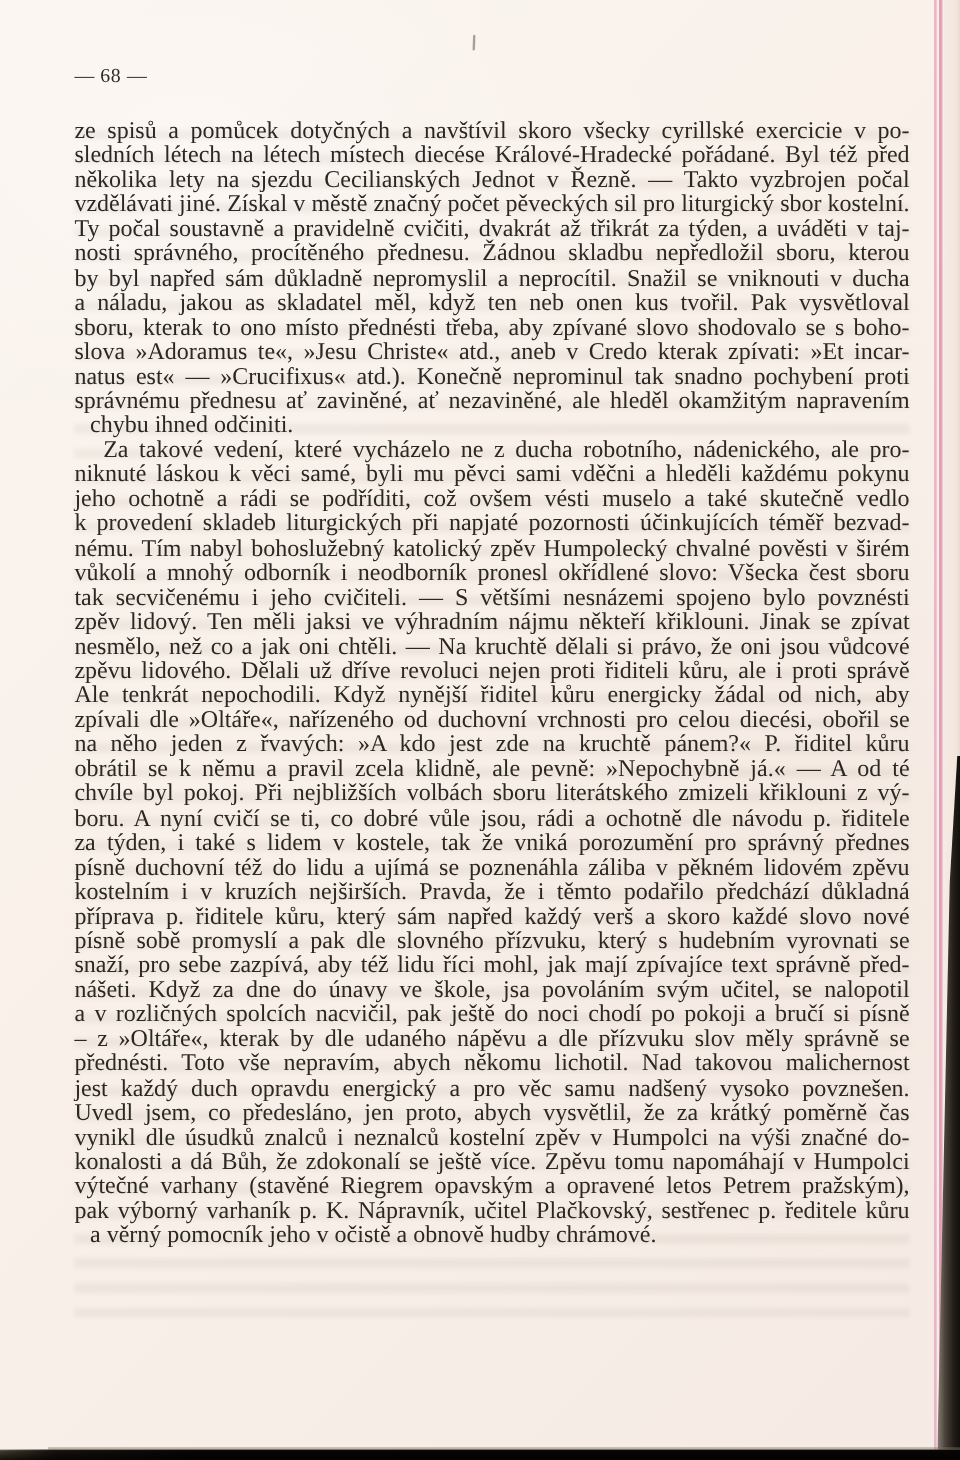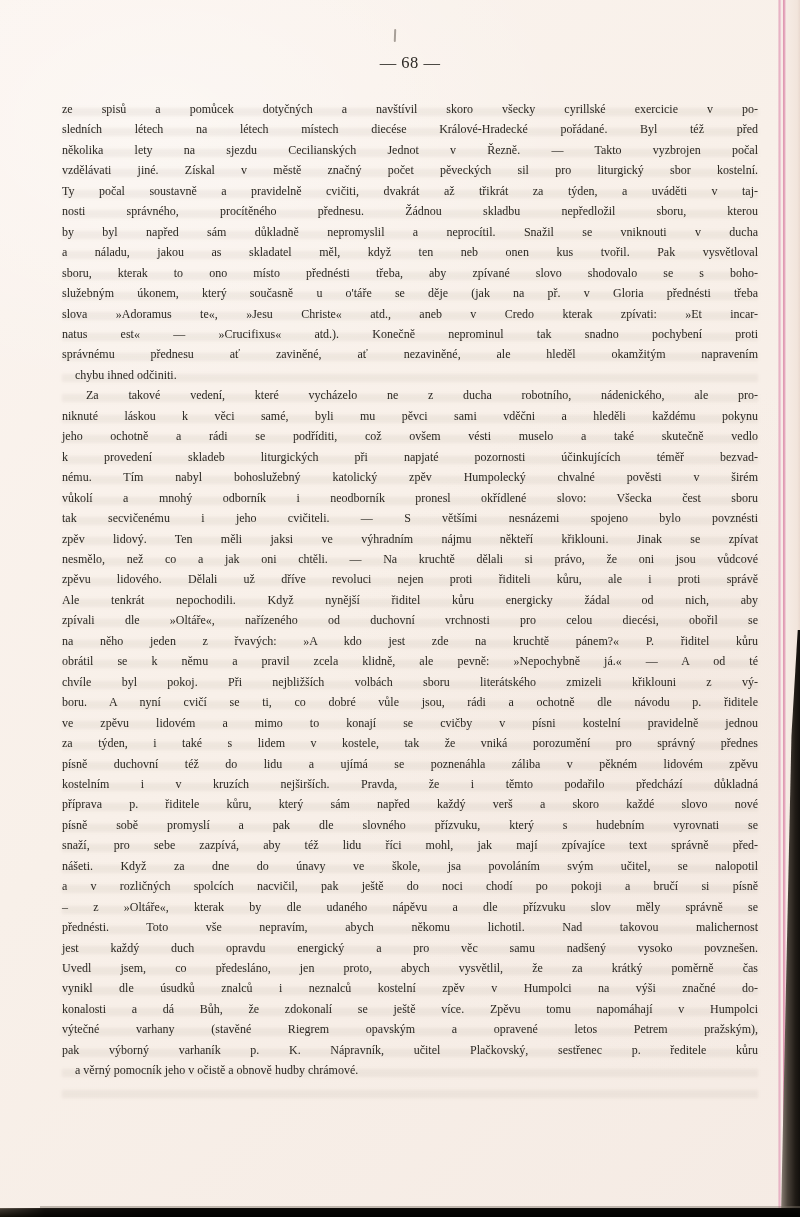--- a/index.html
+++ b/index.html
@@ -16,25 +16,25 @@
       linear-gradient(135deg,#fbf4ef 0%,#f8f0e9 45%,#f5ebe4 100%);
     overflow:hidden;
   }
   
   .ink-mark{
     position:absolute;left:394px;top:29px;width:2px;height:13px;
     background:#8b837b;opacity:.75;border-radius:1px;transform:rotate(2deg);
   }
   .page-number{
     position:absolute;top:53px;left:62px;width:696px;
-    text-align:center;font-size:16.5px;color:#2d2a25;letter-spacing:.5px;
+    text-align:left;font-size:16.5px;color:#2d2a25;letter-spacing:.5px;
   }
   .text-column{
     position:absolute;left:62px;top:99px;width:696px;
-    font-size:12px;line-height:20.45px;color:#2b2823;
+    font-size:20px;line-height:20.45px;color:#2b2823;
   }
   .line{
     text-align:justify;
     text-align-last:justify;
   }
   .line.last{text-align-last:left;margin-left:13px;}
   .line.indent{text-indent:24px;}
   
   .bleed-ghost{
     position:absolute;left:62px;top:108px;width:696px;height:1000px;
@@ -87,42 +87,40 @@
   <div class="text-column" id="text-column">
       <div class="line">ze spisů a pomůcek dotyčných a navštívil skoro všecky cyrillské exercicie v po-</div>
       <div class="line">sledních létech na létech místech diecése Králové-Hradecké pořádané. Byl též před</div>
       <div class="line">několika lety na sjezdu Cecilianských Jednot v Řezně. — Takto vyzbrojen počal</div>
       <div class="line">vzdělávati jiné. Získal v městě značný počet pěveckých sil pro liturgický sbor kostelní.</div>
       <div class="line">Ty počal soustavně a pravidelně cvičiti, dvakrát až třikrát za týden, a uváděti v taj-</div>
       <div class="line">nosti správného, procítěného přednesu. Žádnou skladbu nepředložil sboru, kterou</div>
       <div class="line">by byl napřed sám důkladně nepromyslil a neprocítil. Snažil se vniknouti v ducha</div>
       <div class="line">a náladu, jakou as skladatel měl, když ten neb onen kus tvořil. Pak vysvětloval</div>
       <div class="line">sboru, kterak to ono místo přednésti třeba, aby zpívané slovo shodovalo se s boho-</div>
-      <div class="line">služebným úkonem, který současně u o'táře se děje (jak na př. v Gloria přednésti třeba</div>
       <div class="line">slova »Adoramus te«, »Jesu Christe« atd., aneb v Credo kterak zpívati: »Et incar-</div>
       <div class="line">natus est« — »Crucifixus« atd.). Konečně neprominul tak snadno pochybení proti</div>
       <div class="line">správnému přednesu ať zaviněné, ať nezaviněné, ale hleděl okamžitým napravením</div>
       <div class="line last">chybu ihned odčiniti.</div>
       <div class="line indent">Za takové vedení, které vycházelo ne z ducha robotního, nádenického, ale pro-</div>
       <div class="line">niknuté láskou k věci samé, byli mu pěvci sami vděčni a hleděli každému pokynu</div>
       <div class="line">jeho ochotně a rádi se podříditi, což ovšem vésti muselo a také skutečně vedlo</div>
       <div class="line">k provedení skladeb liturgických při napjaté pozornosti účinkujících téměř bezvad-</div>
       <div class="line">nému. Tím nabyl bohoslužebný katolický zpěv Humpolecký chvalné pověsti v širém</div>
       <div class="line">vůkolí a mnohý odborník i neodborník pronesl okřídlené slovo: Všecka čest sboru</div>
       <div class="line">tak secvičenému i jeho cvičiteli. — S většími nesnázemi spojeno bylo povznésti</div>
       <div class="line">zpěv lidový. Ten měli jaksi ve výhradním nájmu někteří křiklouni. Jinak se zpívat</div>
       <div class="line">nesmělo, než co a jak oni chtěli. — Na kruchtě dělali si právo, že oni jsou vůdcové</div>
       <div class="line">zpěvu lidového. Dělali už dříve revoluci nejen proti řiditeli kůru, ale i proti správě</div>
       <div class="line">Ale tenkrát nepochodili. Když nynější řiditel kůru energicky žádal od nich, aby</div>
       <div class="line">zpívali dle »Oltáře«, nařízeného od duchovní vrchnosti pro celou diecési, obořil se</div>
       <div class="line">na něho jeden z řvavých: »A kdo jest zde na kruchtě pánem?« P. řiditel kůru</div>
       <div class="line">obrátil se k němu a pravil zcela klidně, ale pevně: »Nepochybně já.« — A od té</div>
       <div class="line">chvíle byl pokoj. Při nejbližších volbách sboru literátského zmizeli křiklouni z vý-</div>
       <div class="line">boru. A nyní cvičí se ti, co dobré vůle jsou, rádi a ochotně dle návodu p. řiditele</div>
-      <div class="line">ve zpěvu lidovém a mimo to konají se cvičby v písni kostelní pravidelně jednou</div>
       <div class="line">za týden, i také s lidem v kostele, tak že vniká porozumění pro správný přednes</div>
       <div class="line">písně duchovní též do lidu a ujímá se poznenáhla záliba v pěkném lidovém zpěvu</div>
       <div class="line">kostelním i v kruzích nejširších. Pravda, že i těmto podařilo předchází důkladná</div>
       <div class="line">příprava p. řiditele kůru, který sám napřed každý verš a skoro každé slovo nové</div>
       <div class="line">písně sobě promyslí a pak dle slovného přízvuku, který s hudebním vyrovnati se</div>
       <div class="line">snaží, pro sebe zazpívá, aby též lidu říci mohl, jak mají zpívajíce text správně před-</div>
       <div class="line">nášeti. Když za dne do únavy ve škole, jsa povoláním svým učitel, se nalopotil</div>
       <div class="line">a v rozličných spolcích nacvičil, pak ještě do noci chodí po pokoji a bručí si písně</div>
       <div class="line">– z »Oltáře«, kterak by dle udaného nápěvu a dle přízvuku slov měly správně se</div>
       <div class="line">přednésti. Toto vše nepravím, abych někomu lichotil. Nad takovou malichernost</div>

